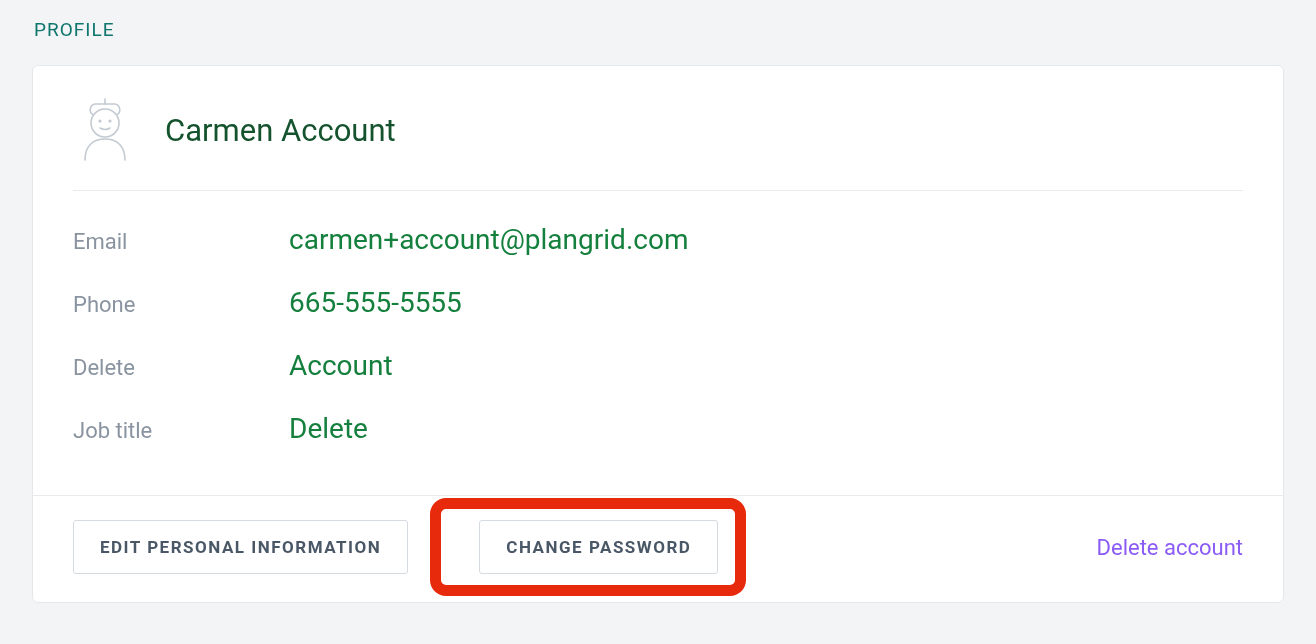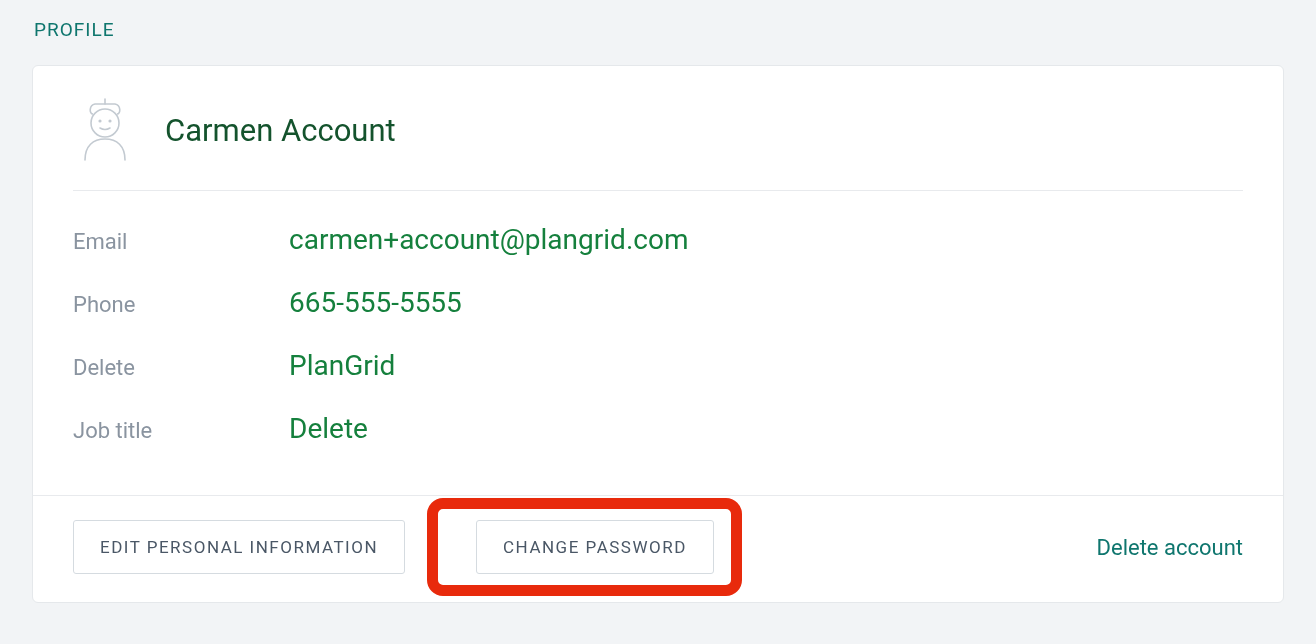--- a/index.html
+++ b/index.html
@@ -79,21 +79,21 @@
       gap: 48px;
       position: relative;
     }
     .btn {
       background: #ffffff;
       border: 1px solid #d5dbe0;
       border-radius: 3px;
       padding: 16px 26px;
       color: #4a5766;
       font-size: 17px;
-      font-weight: 400;
+      font-weight: 700;
       letter-spacing: 1.5px;
       cursor: pointer;
       font-family: inherit;
     }
     .btn-highlight-wrap {
       position: relative;
       display: inline-block;
       padding-left: 23px;
     }
     .btn-highlight-wrap::before {
@@ -102,21 +102,21 @@
       top: -22px;
       left: -26px;
       right: -28px;
       bottom: -22px;
       border: 11px solid #e82a0c;
       border-radius: 16px;
       pointer-events: none;
     }
     .delete-link {
       margin-left: auto;
-      color: #0f766e;
+      color: #8b5cf6;
       font-size: 22px;
       font-weight: 400;
       cursor: pointer;
     }
   </style>
 </head>
 <body>
 
 <div class="section-title">PROFILE</div>
 
@@ -143,21 +143,21 @@
       <div class="field-value">carmen+account@plangrid.com</div>
     </div>
 
     <div class="field-row">
       <div class="field-label">Phone</div>
       <div class="field-value">665-555-5555</div>
     </div>
 
     <div class="field-row">
       <div class="field-label">Delete</div>
-      <div class="field-value">PlanGrid</div>
+      <div class="field-value">Account</div>
     </div>
 
     <div class="field-row">
       <div class="field-label">Job title</div>
       <div class="field-value">Delete</div>
     </div>
 
   </div>
 
   <div class="card-actions">

